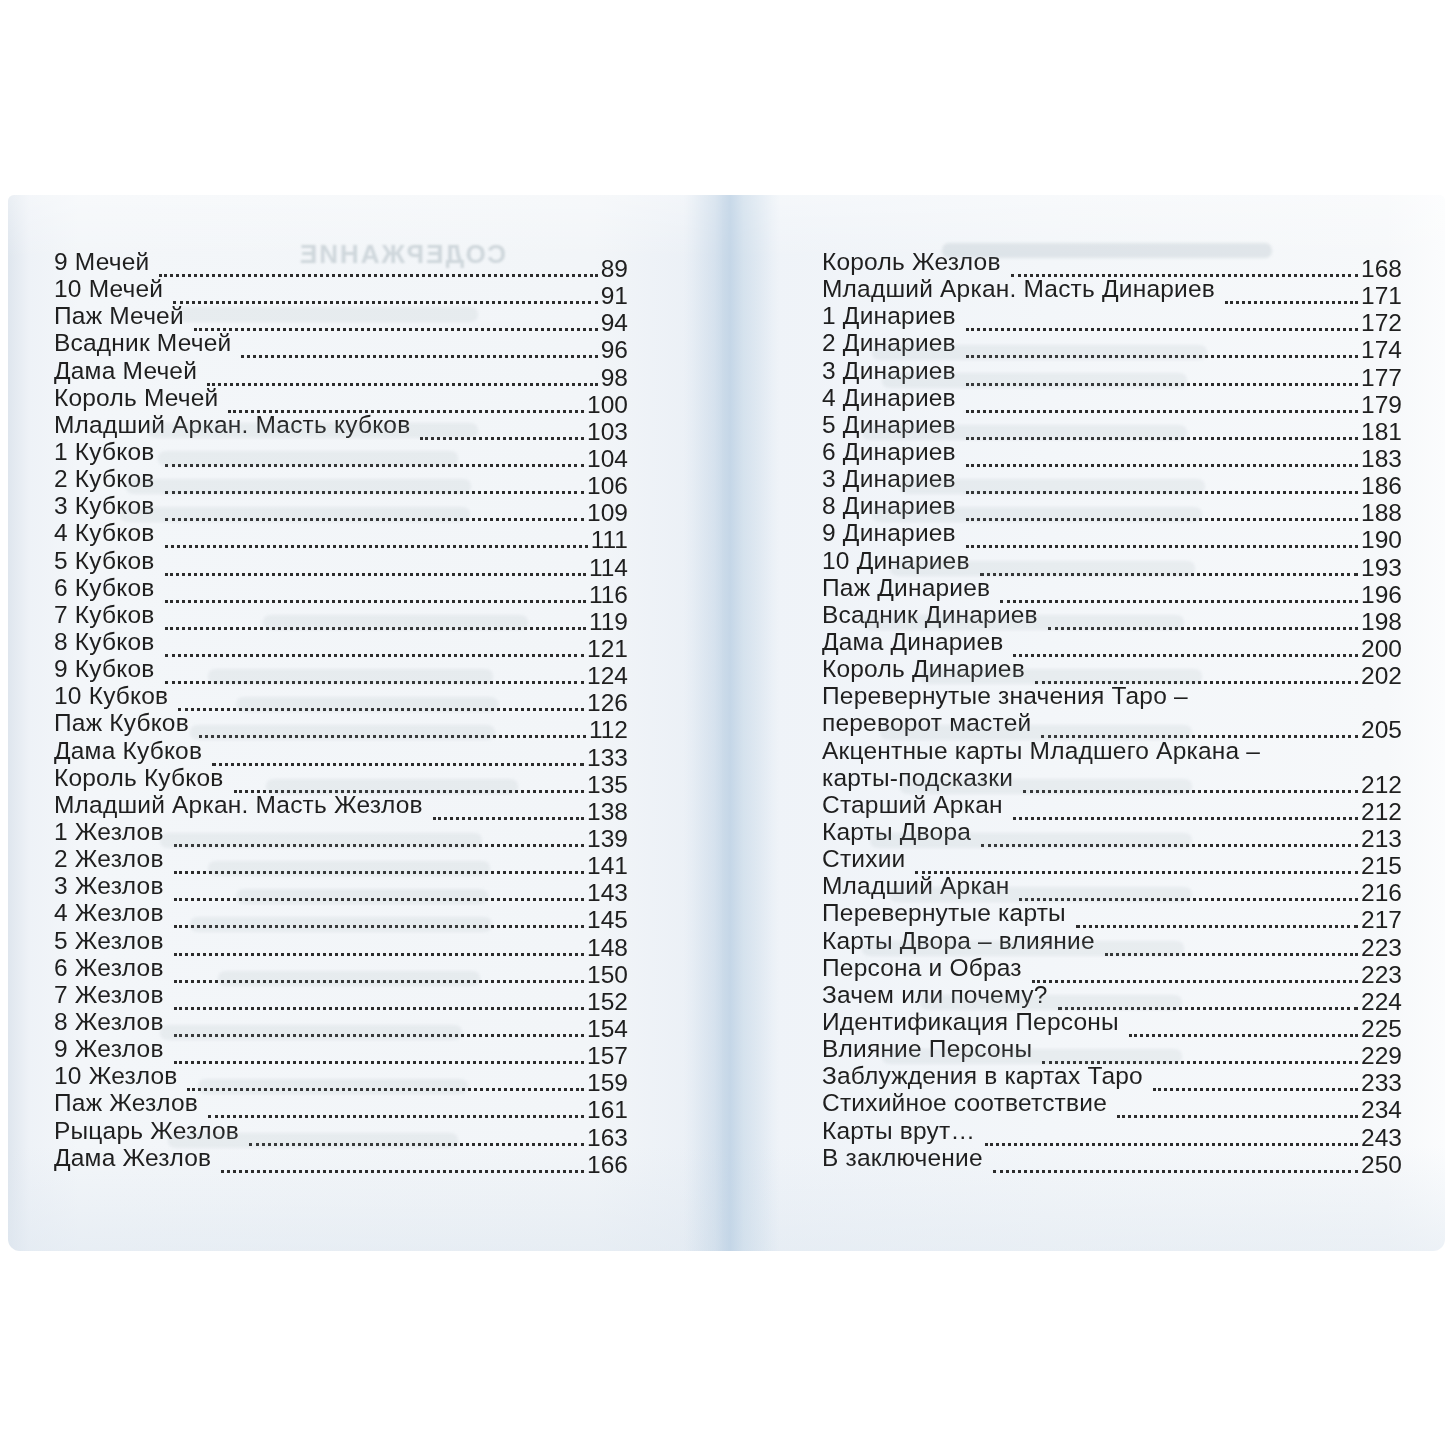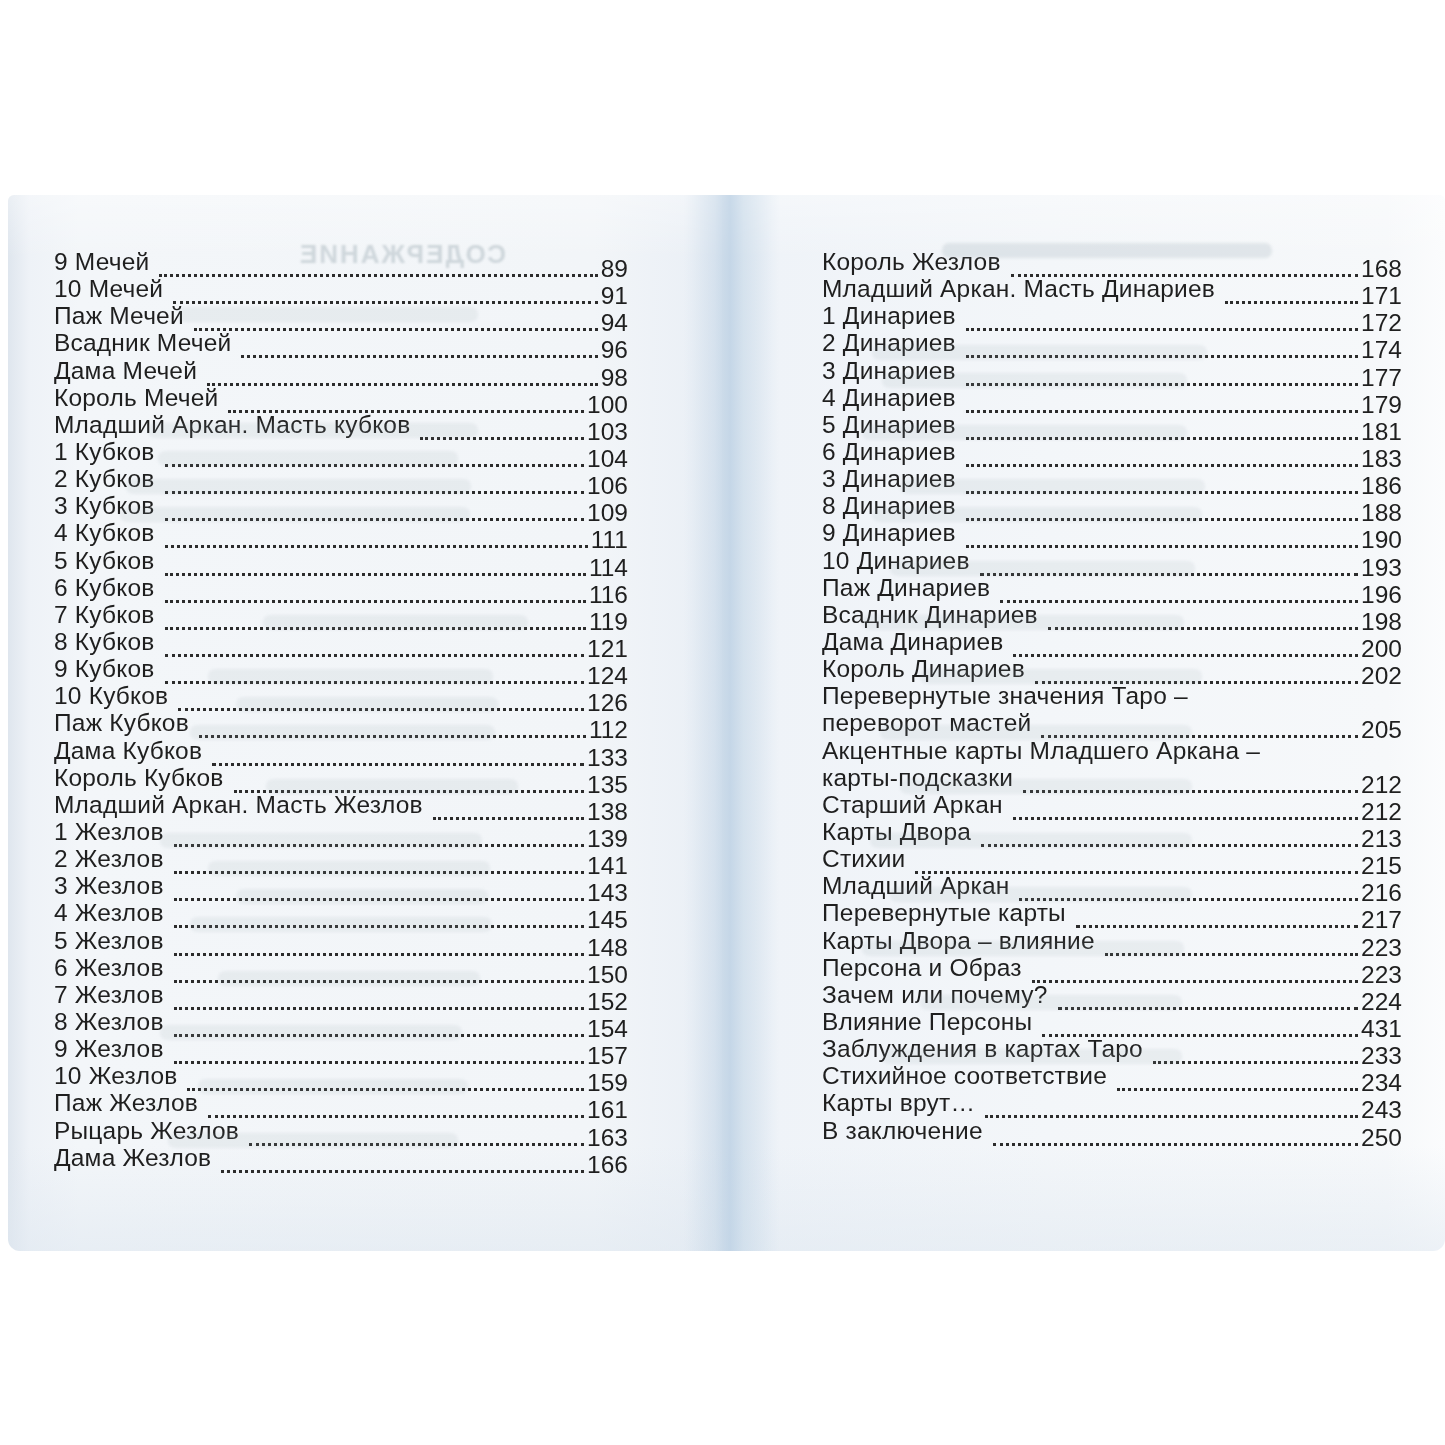--- a/index.html
+++ b/index.html
@@ -501,25 +501,30 @@
     <span class="toc-dots"></span>
     <span class="toc-num">223</span>
   </div>
 
   <div class="toc-row">
     <span class="toc-label">Зачем или почему?</span>
     <span class="toc-dots"></span>
     <span class="toc-num">224</span>
   </div>
 
+  <div class="toc-row">
+    <span class="toc-label">Идентификация Персоны</span>
+    <span class="toc-dots"></span>
+    <span class="toc-num">225</span>
+  </div>
 
   <div class="toc-row">
     <span class="toc-label">Влияние Персоны</span>
     <span class="toc-dots"></span>
-    <span class="toc-num">431</span>
+    <span class="toc-num">229</span>
   </div>
 
   <div class="toc-row">
     <span class="toc-label">Заблуждения в картах Таро</span>
     <span class="toc-dots"></span>
     <span class="toc-num">233</span>
   </div>
 
   <div class="toc-row">
     <span class="toc-label">Стихийное соответствие</span>

